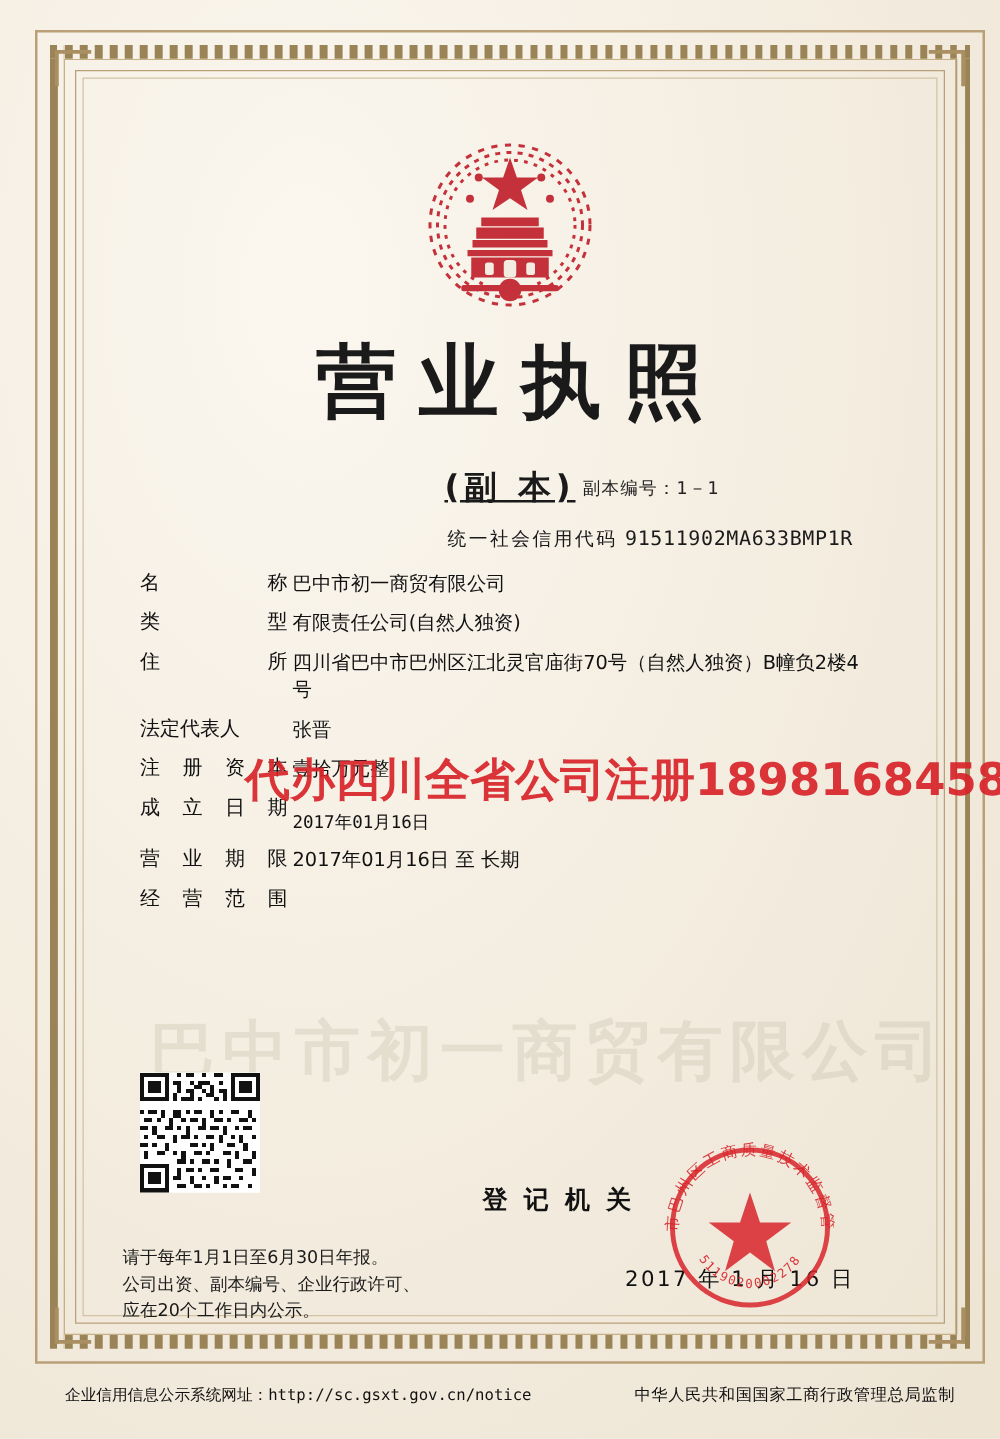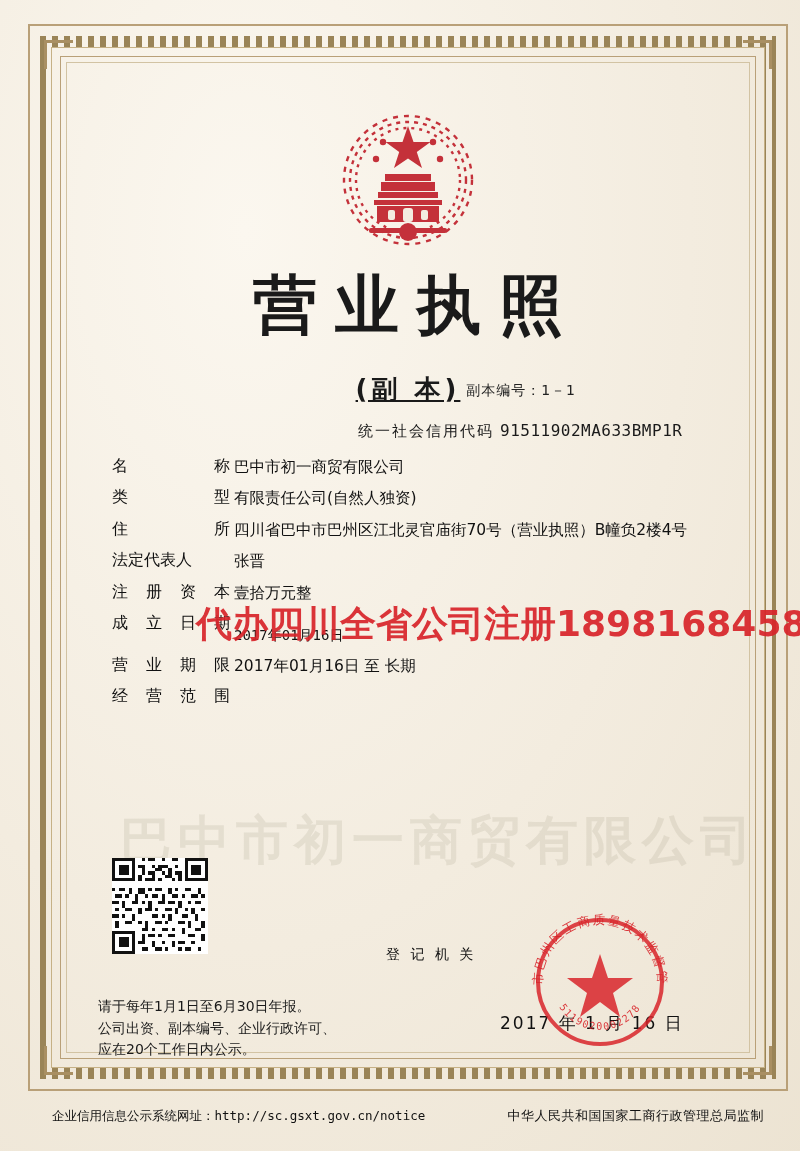--- a/index.html
+++ b/index.html
@@ -110,21 +110,21 @@
   }
 
   
   .qr{
     position:absolute;left:112px;top:858px;width:96px;height:96px;
     background:#fff;
   }
   
   .registry{
     position:absolute;left:386px;top:946px;
-    font-size:14px;font-weight:normal;color:#111;letter-spacing:3px;
+    font-size:20px;font-weight:bold;color:#111;letter-spacing:3px;
   }
   .regdate{
     position:absolute;left:500px;top:1012px;
     font-size:17px;color:#111;letter-spacing:2px;
   }
   
   .seal{
     position:absolute;left:520px;top:902px;width:160px;height:160px;
   }
   
@@ -221,21 +221,21 @@
           <span>类</span>
           <span>型</span>
         </div>
       <div class="val">有限责任公司(自然人独资)</div>
     </div>
     <div class="row">
       <div class="lbl">
           <span>住</span>
           <span>所</span>
         </div>
-      <div class="val">四川省巴中市巴州区江北灵官庙街70号（营业执照）B幢负2楼4号</div>
+      <div class="val">四川省巴中市巴州区江北灵官庙街70号（自然人独资）B幢负2楼4号</div>
     </div>
     <div class="row">
       <div class="lbl">
           <span>法定代表人</span>
         </div>
       <div class="val">张晋</div>
     </div>
     <div class="row">
       <div class="lbl">
           <span>注</span>

